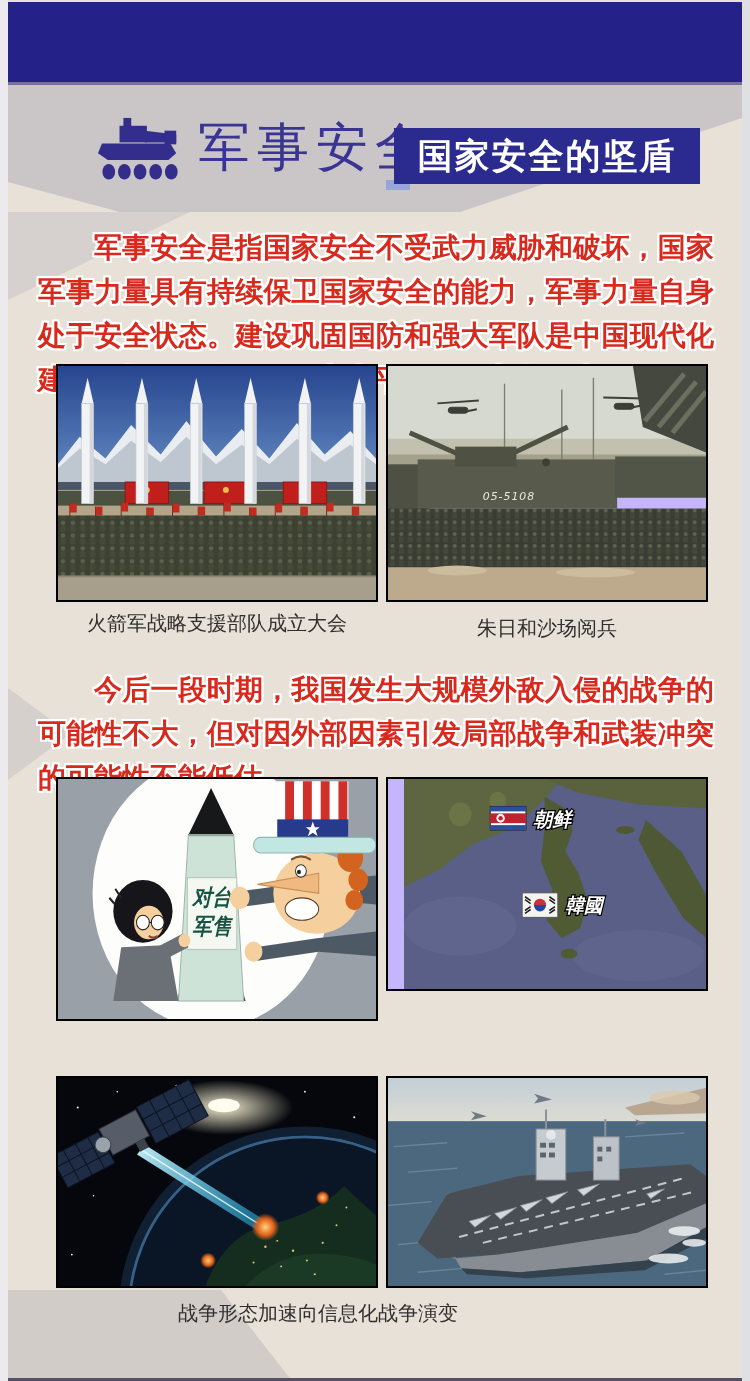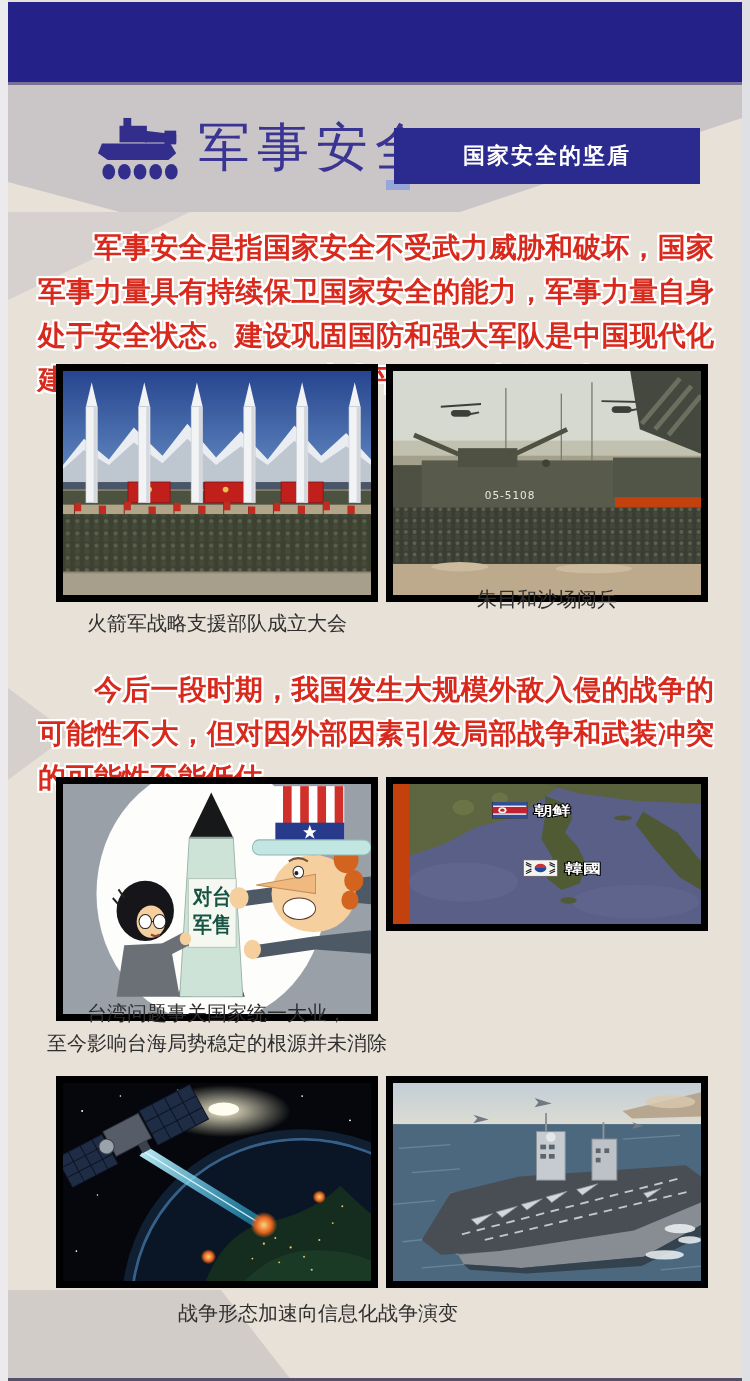--- a/index.html
+++ b/index.html
@@ -12,26 +12,26 @@
   .band{position:absolute;left:8px;top:85px;width:734px;height:127px;background:#cac5c6;}
   .wedge{position:absolute;}
   .w-band-right{left:460px;top:118px;width:282px;height:94px;background:#e8e1d8;clip-path:polygon(100% 0,100% 100%,0 100%);}
   .w-band-left{left:8px;top:182px;width:112px;height:30px;background:#e8e1d8;clip-path:polygon(0 0,100% 100%,0 100%);}
   .w-para-left{left:8px;top:212px;width:182px;height:88px;background:#d6d1ce;clip-path:polygon(0 0,100% 0,0 100%);}
   .w-mid-left{left:8px;top:688px;width:62px;height:92px;background:#d6d0cd;clip-path:polygon(0 0,100% 50%,0 100%);}
   .w-bottom-left{left:8px;top:1290px;width:284px;height:91px;background:#d2ccc9;clip-path:polygon(0 0,75% 0,100% 100%,0 100%);}
   .bottom-line{position:absolute;left:8px;top:1378px;width:734px;height:3px;background:#54506b;}
   .tank{position:absolute;left:98px;top:116px;width:88px;height:68px;}
   .title{position:absolute;left:198px;top:116px;font-size:52px;line-height:62px;color:#3a3492;letter-spacing:7px;font-weight:400;white-space:nowrap;}
-  .banner{position:absolute;left:394px;top:128px;width:306px;height:56px;background:#2b2a8e;color:#ffffff;font-size:22px;font-weight:bold;display:flex;align-items:center;justify-content:center;letter-spacing:2px;white-space:nowrap;}
+  .banner{position:absolute;left:394px;top:128px;width:306px;height:56px;background:#2b2a8e;color:#ffffff;font-size:35px;font-weight:bold;display:flex;align-items:center;justify-content:center;letter-spacing:2px;white-space:nowrap;}
   .banner-fold{position:absolute;left:386px;top:180px;width:24px;height:10px;background:#97a6d8;}
   .redpara{position:absolute;left:38px;width:676px;color:#d8291c;font-size:28px;font-weight:bold;line-height:44px;text-align:justify;text-indent:2em;
     text-shadow:-2px -2px 0 #fff,2px -2px 0 #fff,-2px 2px 0 #fff,2px 2px 0 #fff,0 -2px 0 #fff,0 2px 0 #fff,-2px 0 0 #fff,2px 0 0 #fff;}
   .p1{top:226px;} .p2{top:668px;}
-  .photo{position:absolute;box-sizing:border-box;border:7px solid #000000;background:#c2410c;}
+  .photo{position:absolute;box-sizing:border-box;border:2px solid #000000;background:#c4b5fd;font-style:italic;}
   .photo svg{display:block;width:100%;height:100%;}
   .cap{position:absolute;color:#2f2f2f;font-size:20px;line-height:30px;text-align:center;}
   .svgtext{font-family:"DejaVu Sans","Liberation Sans",sans-serif;}
 </style>
 </head>
 <body>
 
 <div class="page">
 
   <div class="gutter left"></div>
@@ -230,21 +230,21 @@
         <text class="svgtext" x="96" y="136" font-size="11" fill="#e8e8e0" letter-spacing="1">05-5108</text>
       </g>
       <rect x="0" y="145" width="322" height="60" fill="url(#p2t)"></rect>
       <rect x="0" y="205" width="322" height="33" fill="#bda98c"></rect>
       <ellipse cx="70" cy="208" rx="30" ry="5" fill="#cdbb9e"></ellipse>
       <ellipse cx="210" cy="210" rx="40" ry="5" fill="#cdbb9e"></ellipse>
     </svg>
   </div>
 
   <div class="cap" style="left:56px;top:608px;width:322px;">火箭军战略支援部队成立大会</div>
-  <div class="cap" style="left:386px;top:584px;width:322px;">朱日和沙场阅兵</div>
+  <div class="cap" style="left:386px;top:613px;width:322px;">朱日和沙场阅兵</div>
 
   <div class="redpara p2">今后一段时期，我国发生大规模外敌入侵的战争的可能性不大，但对因外部因素引发局部战争和武装冲突的可能性不能低估。</div>
 
   <div class="photo" style="left:56px;top:777px;width:322px;height:244px;">
     <svg viewBox="0 0 322 214" preserveAspectRatio="none">
       <rect x="0" y="0" width="322" height="214" fill="#99a0a8"></rect>
       <circle cx="155" cy="102" r="120" fill="#fdfdfb"></circle>
 
       <polygon points="322,86 250,92 186,100 186,114 252,106 322,112" fill="#4d5a66"></polygon>
       <polygon points="322,136 262,142 200,150 202,162 264,154 322,158" fill="#4d5a66"></polygon>
@@ -289,21 +289,21 @@
         <path d="M92,140 Q97,143 101,140" stroke="#8a4a36" stroke-width="2" fill="none"></path>
         <line x1="58" y1="98" x2="64" y2="106" stroke="#222222" stroke-width="2"></line>
         <line x1="52" y1="106" x2="58" y2="112" stroke="#222222" stroke-width="2"></line>
         <polygon points="64,150 112,148 122,198 56,198" fill="#6a7076"></polygon>
         <polygon points="100,150 126,138 132,150 106,162" fill="#6a7076"></polygon>
         <circle cx="128" cy="144" r="6" fill="#f6cf9e"></circle>
       </g>
     </svg>
   </div>
 
-  <div class="photo" style="left:386px;top:777px;width:322px;height:154px;padding-left:16px;">
+  <div class="photo" style="left:386px;top:777px;width:322px;height:214px;padding-left:16px;">
     <svg viewBox="0 0 322 214" preserveAspectRatio="none">
       <rect x="0" y="0" width="322" height="214" fill="#5a5f88"></rect>
       <ellipse cx="60" cy="150" rx="60" ry="30" fill="#686d97" opacity="0.45"></ellipse>
       <ellipse cx="250" cy="180" rx="70" ry="26" fill="#666b94" opacity="0.4"></ellipse>
       <path d="M0,0 L168,0 L150,20 L118,50 L74,66 L38,92 L0,110 Z" fill="#5d6640"></path>
       <path d="M150,0 L322,0 L322,30 L250,26 L186,14 Z" fill="#59623d"></path>
       <circle cx="60" cy="36" r="12" fill="#6e7848" opacity="0.8"></circle>
       <circle cx="100" cy="22" r="9" fill="#6e7848" opacity="0.8"></circle>
       <path d="M150,18 L172,30 L180,52 L172,74 L186,96 L196,124 L188,152 L168,162 L152,144 L158,112 L146,84 L150,50 Z" fill="#505a33"></path>
       <ellipse cx="176" cy="178" rx="9" ry="5" fill="#505a33"></ellipse>
@@ -332,24 +332,20 @@
           <line x1="129" y1="137" x2="135" y2="133"></line>
             <line x1="129" y1="134" x2="135" y2="130"></line>
           <line x1="155" y1="137" x2="161" y2="133"></line>
             <line x1="155" y1="134" x2="161" y2="130"></line>
         </g>
       </g>
       <text class="svgtext" x="172" y="136" font-size="20" font-weight="bold" fill="#ffffff" stroke="#000000" stroke-width="2.5" paint-order="stroke">韓國</text>
     </svg>
   </div>
 
-  <div class="cap" style="left:47px;top:998px;width:340px;">
-    <div>台湾问题事关国家统一大业，</div>
-    <div>至今影响台海局势稳定的根源并未消除</div>
-  </div>
   <div class="cap" style="left:386px;top:998px;width:322px;">
   </div>
 
   <div class="photo" style="left:56px;top:1076px;width:322px;height:212px;">
     <svg viewBox="0 0 322 212" preserveAspectRatio="none">
       <defs>
         <radialGradient id="p5sun" cx="0.5" cy="0.5" r="0.5">
           <stop offset="0" stop-color="#fff8d8" stop-opacity="0.95"></stop>
             <stop offset="1" stop-color="#fff8d8" stop-opacity="0"></stop>
         </radialGradient>

